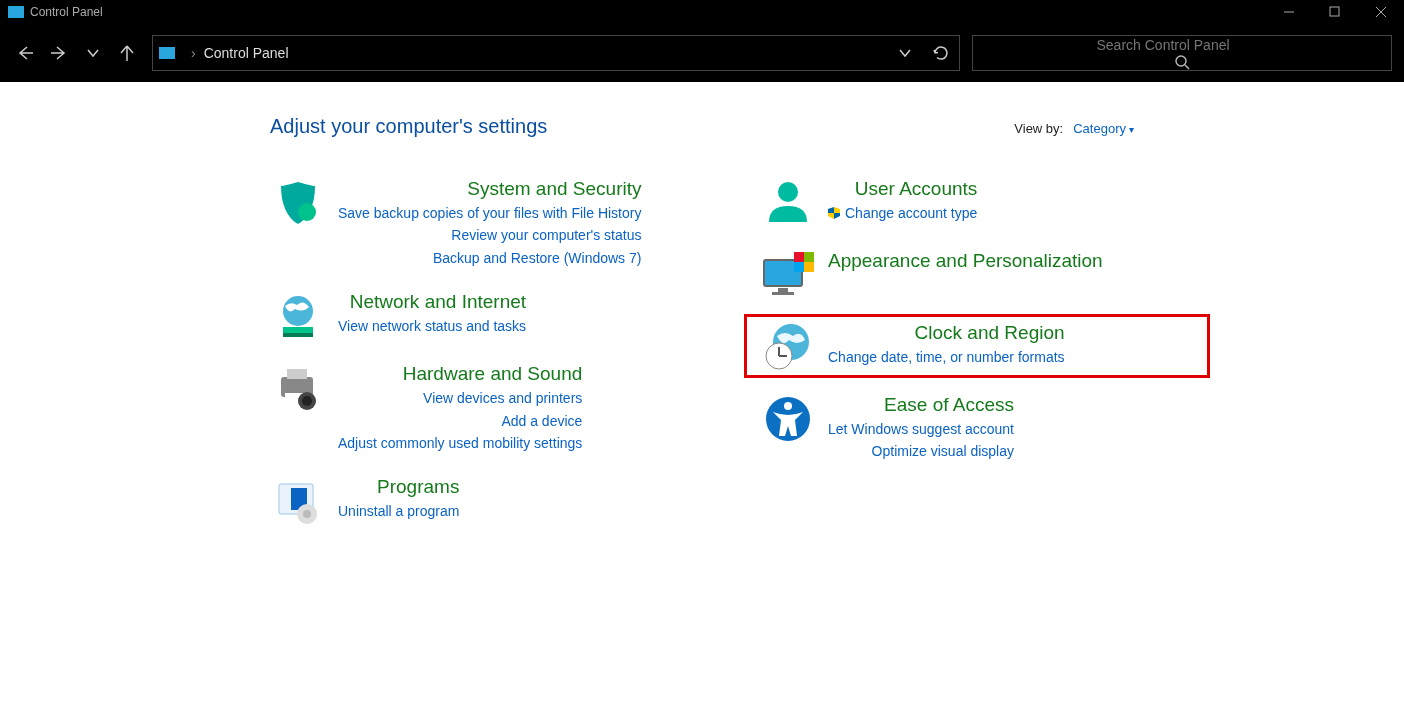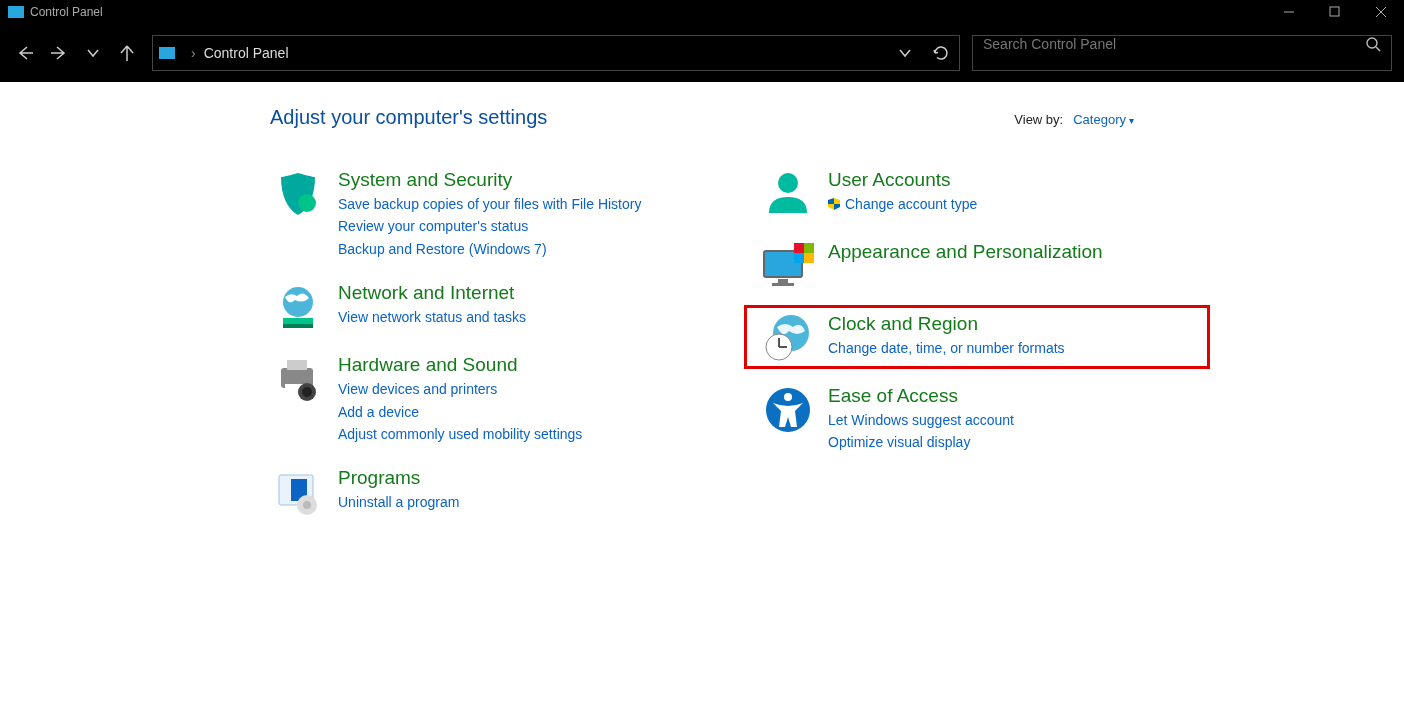--- a/index.html
+++ b/index.html
@@ -12,36 +12,36 @@
   .winctl svg { stroke:#aaa; }
   
   .navbar { height: 58px; background: #000; display: flex; align-items: center; padding: 0 8px; gap: 0; }
   .navbtn { width: 34px; height:34px; display:flex; align-items:center; justify-content:center; color:#888; }
   .navbtn svg { stroke:#aaa; fill:none; }
   .addressbar { flex: 1; height: 36px; border: 1px solid #444; margin-left: 8px; display:flex; align-items:center; color:#ddd; font-size:14px; padding-left:6px; }
   .addressbar .icon { width:16px; height:12px; background:#2aa6de; margin-right:8px; }
   .addressbar .chev { margin: 0 8px; color:#888; }
   .addressbar .spacer { flex:1; }
   .addressbar .dropbtn, .addressbar .refreshbtn { width:36px; height:36px; display:flex; align-items:center; justify-content:center; }
-  .searchbar { width:420px; height:36px; border:1px solid #444; margin-left:12px; margin-right:4px; display:flex; align-items:flex-start; }
+  .searchbar { width:420px; height:36px; border:1px solid #444; margin-left:12px; margin-right:4px; display:flex; align-items:center;flex-direction:column; }
   .searchbar input { flex:1; background:transparent; border:none; outline:none; color:#ccc; font-size:14px; padding-left:10px; }
   .searchbar .sicon { width:36px; display:flex; align-items:center; justify-content:center; }
   
-  .content { padding: 24px 0 0 0; background:#fff; height: calc(728px - 24px - 58px); }
+  .content { padding: 33px 0 0 0; background:#fff; height: calc(728px - 24px - 58px); }
   .header { display:flex; align-items: baseline; padding: 0 270px 0 270px; }
   .header h1 { color:#0b4fa0; font-weight:400; font-size:20px; }
   .header .spacer { flex:1; }
   .viewby-label { font-size:13px; color:#222; margin-right:10px;margin-left:31px; }
   .viewby-val { font-size:13px; color:#0b63c4; }
   .viewby-val .caret { font-size:10px; margin-left:3px; }
   .cols { display:flex; padding: 40px 100px 0 270px; gap: 60px; }
   .col { flex:1; max-width:430px; }
   .cat { display:flex; margin-bottom: 22px; position:relative; }
   .cat .caticon { width:56px; flex-shrink:0; display:flex; align-items:flex-start; justify-content:center; }
-  .cat .texts { padding-left: 12px; }
+  .cat .texts { padding-left: 12px; text-align: right; }
   .cat h2 { color:#157a1b; font-size:19px; font-weight:400; margin-bottom:2px; }
   .cat a { display:block; color:#0b63c4; font-size:14px; text-decoration:none; line-height:1.6; }
   .shield-mini { display:inline-block; width:12px; height:12px; vertical-align:-1px; margin-right:5px; }
   .highlight-box { border: 3px solid #e00000; position:absolute; left:-16px; top:-8px; right:-20px; bottom:-6px; pointer-events:none; }
 </style>
 </head>
 <body>
 
 <div class="titlebar">
   <span class="icon"></span>

